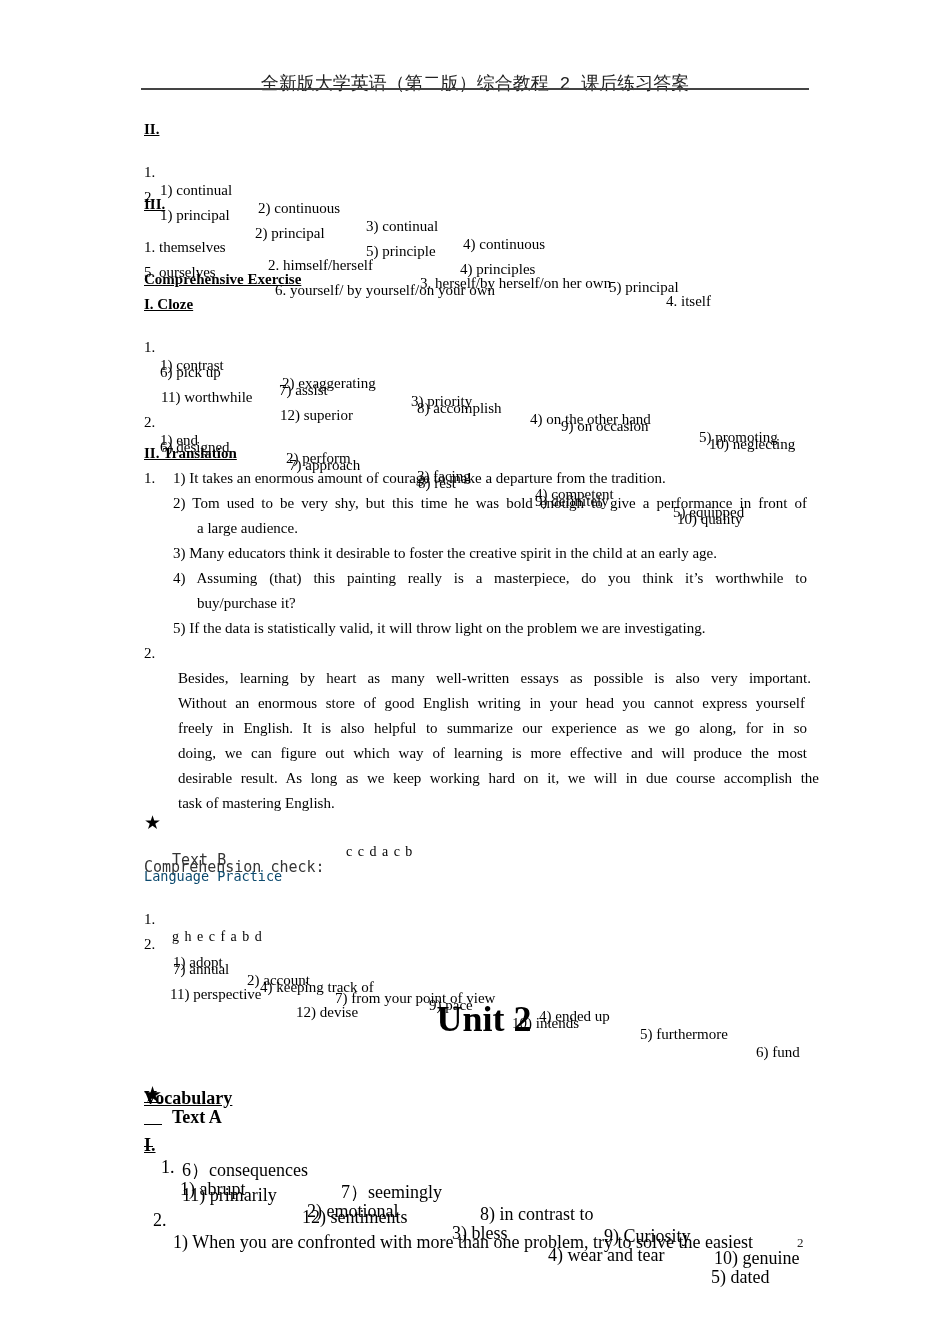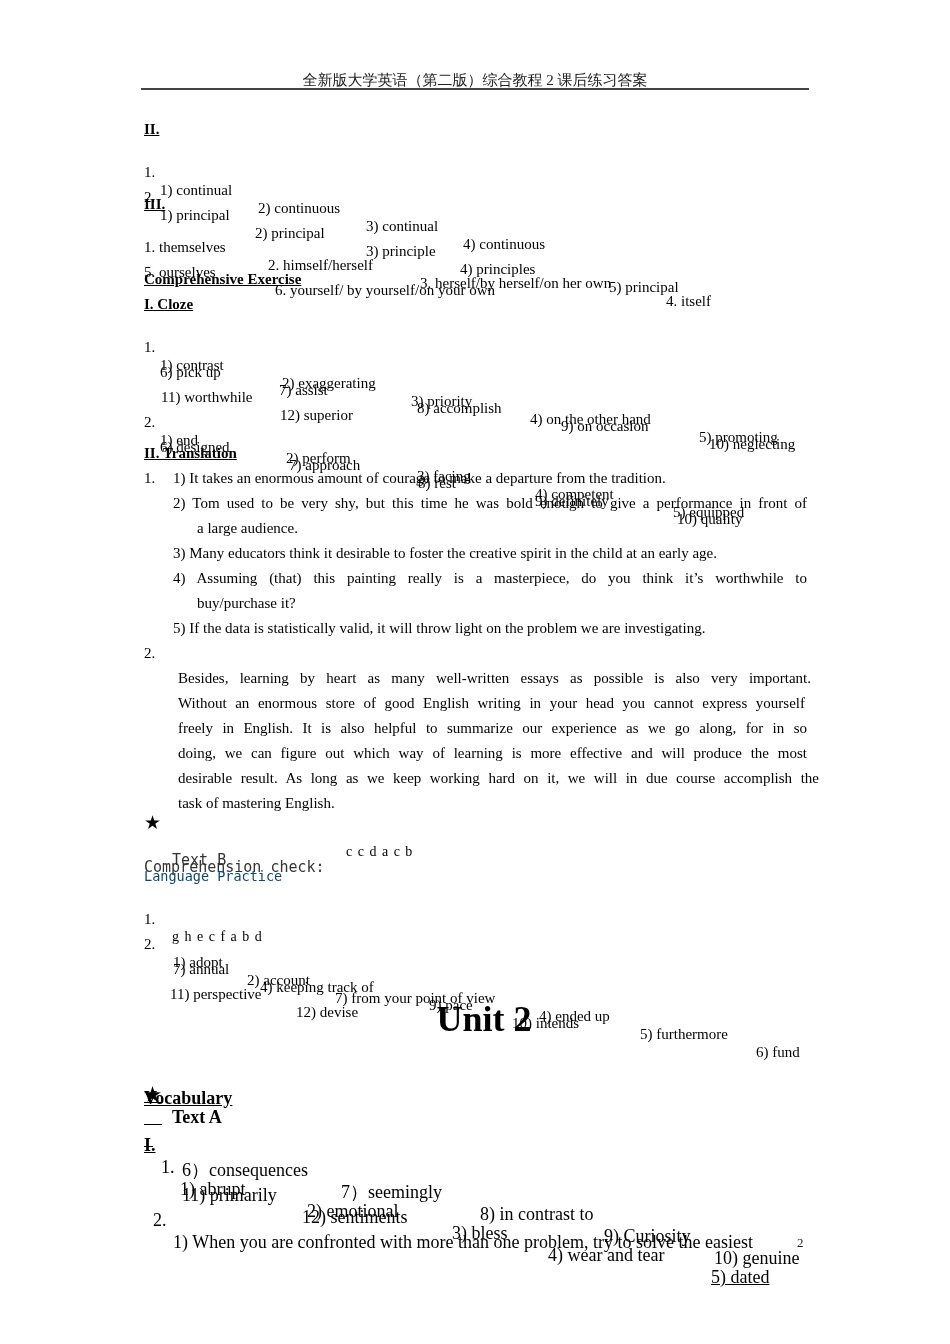--- a/index.html
+++ b/index.html
@@ -1,18 +1,18 @@
 <!DOCTYPE html>
 <html><head>
   <meta charset="utf-8">
   <style>
     html, body { margin: 0; padding: 0; background: #ffffff; }
     body { width: 950px; height: 1344px; position: relative; overflow: hidden; color: #000; font-family: "Liberation Serif", serif; }
     .page { position: absolute; left: 0; top: 0; width: 950px; height: 1344px; }
-    .header { position: absolute; left: 141px; width: 668px; top: 71px; text-align: center; font-size: 15px; color: #222; font-family: Liberation Serif, serif; letter-spacing: 0px; }
+    .header { position: absolute; left: 141px; width: 668px; top: 71px; text-align: center; font-size: 18px; color: #222; font-family: Liberation Mono, monospace; letter-spacing: 0px; }
     .header-rule { position: absolute; left: 141px; width: 668px; top: 88px; height: 2px; background: #444; }
     .line { position: absolute; left: 144px; font-size: 15px; line-height: 18px; white-space: pre; }
     .b { font-weight: bold; text-decoration: underline; }
     .mono { font-family: "DejaVu Sans Mono", monospace; font-size: 15px; color: #333; }
     .mono-sm { font-family: "DejaVu Sans Mono", monospace; font-size: 13.5px; color: #0c4a6e; }
     .just { position: absolute; font-size: 15px; line-height: 18px; text-align: justify; text-align-last: justify; white-space: normal; }
     .unit-title { position: absolute; left: 0; width: 968px; top: 998px; text-align: center; font-size: 36px; font-weight: bold; font-family: "Liberation Serif", serif; }
     .big { font-size: 18px; line-height: 22px; }
     .pagenum { position: absolute; left: 797px; top: 1235px; font-size: 13px; color: #222; }
     .item { position: absolute; white-space: pre; }
@@ -30,21 +30,21 @@
     <span class="item" style="left:0;">1.</span>
     <span class="item" style="left:16px;">1) continual</span>
     <span class="item" style="left:114px;">2) continuous</span>
     <span class="item" style="left:222px;">3) continual</span>
     <span class="item" style="left:319px;">4) continuous</span>
   </div>
   <div class="line" style="top:170px;">
     <span class="item" style="left:0;">2.</span>
     <span class="item" style="left:16px;">1) principal</span>
     <span class="item" style="left:111px;">2) principal</span>
-    <span class="item" style="left:222px;">3) principle</span>
+    <span class="item" style="left:222px;">5) principle</span>
     <span class="item" style="left:316px;">4) principles</span>
     <span class="item" style="left:417px;margin-left:48px;">5) principal</span>
   </div>
 
   <div class="line b" style="top:195px;">III.</div>
   <div class="line" style="top:220px;">
     <span class="item" style="left:0;">1. themselves</span>
     <span class="item" style="left:124px;">2. himself/herself</span>
     <span class="item" style="left:276px;">3. herself/by herself/on her own</span>
     <span class="item" style="left:522px;">4. itself</span>
@@ -151,21 +151,21 @@
   </div>
   <div class="line big b" style="top:1087px;">Vocabulary</div>
 
   <div class="line big" style="top:1112px;">
     <span class="item b" style="left:0;">I.</span>
     <span class="item" style="left:17px;">1.</span>
     <span class="item" style="left:36px;">1) abrupt</span>
     <span class="item" style="left:163px;">2) emotional</span>
     <span class="item" style="left:308px;">3) bless</span>
     <span class="item" style="left:404px;">4) wear and tear</span>
-    <span class="item" style="left:567px;text-decoration:underline;">5) dated</span>
+    <span class="item" style="left:567px;">5) dated</span>
   </div>
   <div class="line big" style="top:1137px;">
     <span class="item" style="left:38px;">6）consequences</span>
     <span class="item" style="left:197px;">7）seemingly</span>
     <span class="item" style="left:320px;margin-left:16px;">8) in contrast to</span>
     <span class="item" style="left:460px;">9) Curiosity</span>
     <span class="item" style="left:570px;">10) genuine</span>
   </div>
   <div class="line big" style="top:1162px;">
     <span class="item" style="left:38px;">11) primarily</span>

